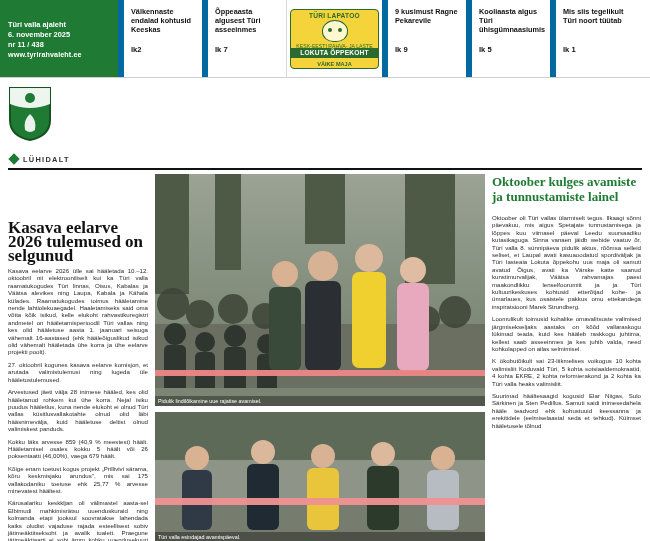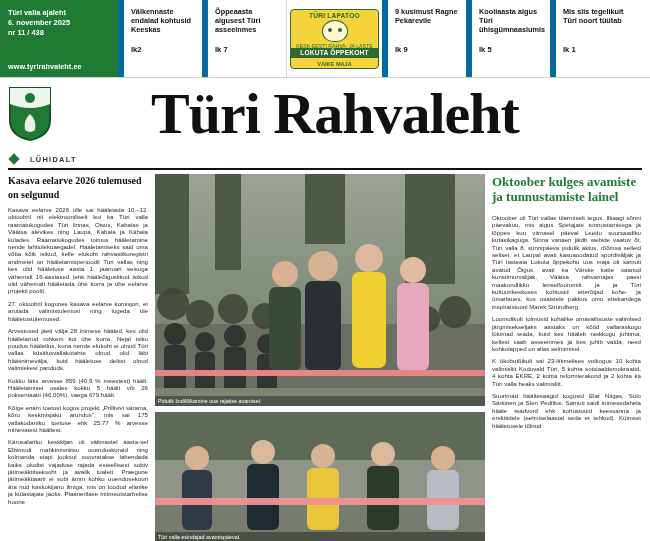--- a/index.html
+++ b/index.html
@@ -23,21 +23,21 @@
     width: 650px;
     border-bottom: 1px solid #cfcfcf;
   }
   .masthead-left {
     width: 118px;
     background: #1f7a33;
     color: #ffffff;
     padding: 8px 7px 6px 8px;
     display: flex;
     flex-direction: column;
-    justify-content: space-between;
+    justify-content: center;
   }
   .masthead-left .ml-line {
     font-size: 7.4px;
     line-height: 10px;
     font-weight: bold;
   }
   .masthead-left .ml-url {
     font-size: 7.2px;
     font-weight: bold;
     letter-spacing: .1px;
@@ -157,21 +157,21 @@
     letter-spacing: -1px;
     flex: 1;
     text-align: center;
     padding-right: 30px;
   }
 
   
   .lyhidalt {
     display: flex;
     align-items: center;
-    gap: 12px;
+    gap: 5px;
     padding: 2px 8px 0 10px;
     height: 16px;
   }
   .ly-dot {
     width: 8px; height: 8px;
     background: #1f7a33;
     transform: rotate(45deg);
   }
   .ly-label {
     font-size: 7.4px;
@@ -191,25 +191,26 @@
     padding: 4px 8px 0 8px;
     gap: 7px;
     height: 368px;
   }
   .col-left { width: 140px; }
   .col-mid  { width: 330px; }
   .col-right{ width: 149px; }
 
   .art-head {
     font-family: "Liberation Serif", serif;
-    font-size: 10px;
+    font-size: 17px;
     line-height: 14px;
     font-weight: bold;
     color: #111111;
     margin-bottom: 4px;
+    margin-top: 47px;
   }
   .art-body p {
     margin: 0 0 5px 0;
     font-size: 6.1px;
     line-height: 7.4px;
     color: #2a2a2a;
     text-align: justify;
     hyphens: auto;
   }
 
@@ -295,21 +296,20 @@
     </div>
   </div>
 
   <div class="nameplate">
     <svg class="coat" viewBox="0 0 44 56">
       <path d="M2 2 H42 V34 Q42 50 22 54 Q2 50 2 34 Z" fill="#1f7a33" stroke="#14521f" stroke-width="2"></path>
       <path d="M2 2 H42 V18 Q22 26 2 18 Z" fill="#ffffff" opacity=".92"></path>
       <circle cx="22" cy="12" r="5" fill="#1f7a33"></circle>
       <path d="M22 28 q7 6 5 16 q-5 4 -10 0 q-2 -10 5 -16Z" fill="#ffffff" opacity=".9"></path>
     </svg>
-    <div class="paper-title">Türi Rahvaleht</div>
   </div>
 
   <div class="lyhidalt">
     <div class="ly-dot"></div>
     <div class="ly-label">LÜHIDALT</div>
   </div>
   <div class="rule"></div>
 
   <div class="content">
 

